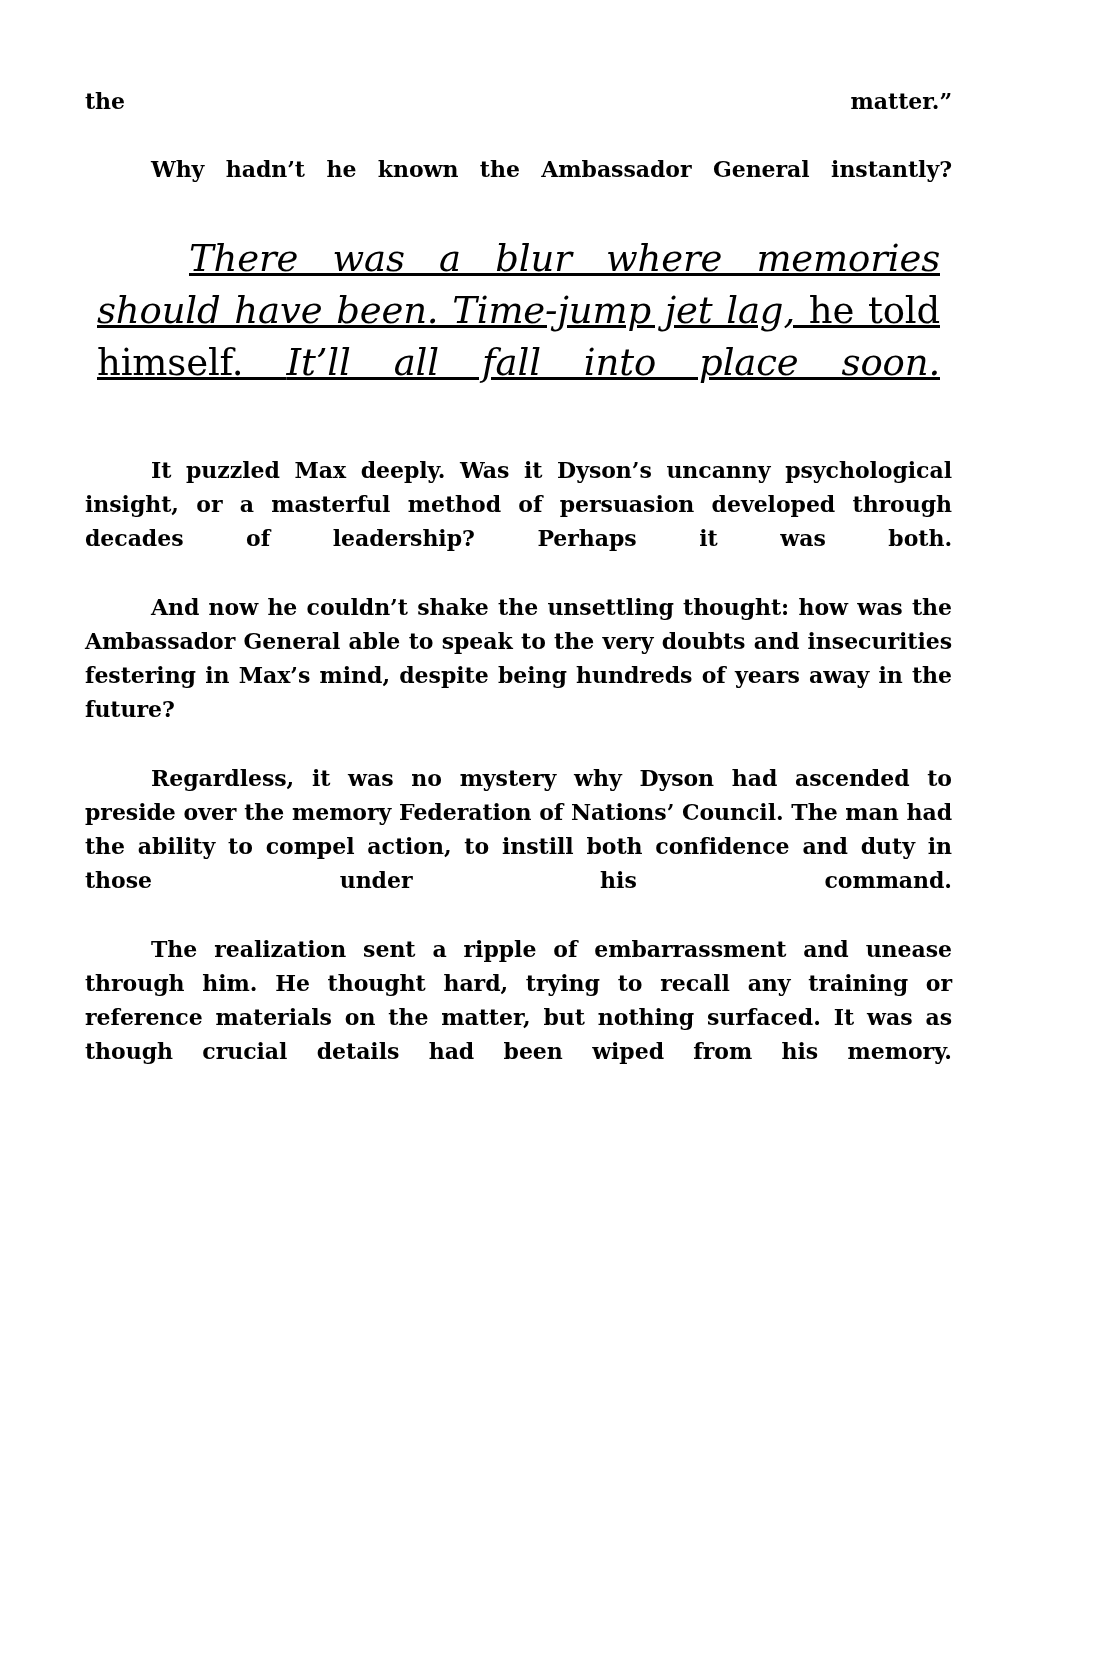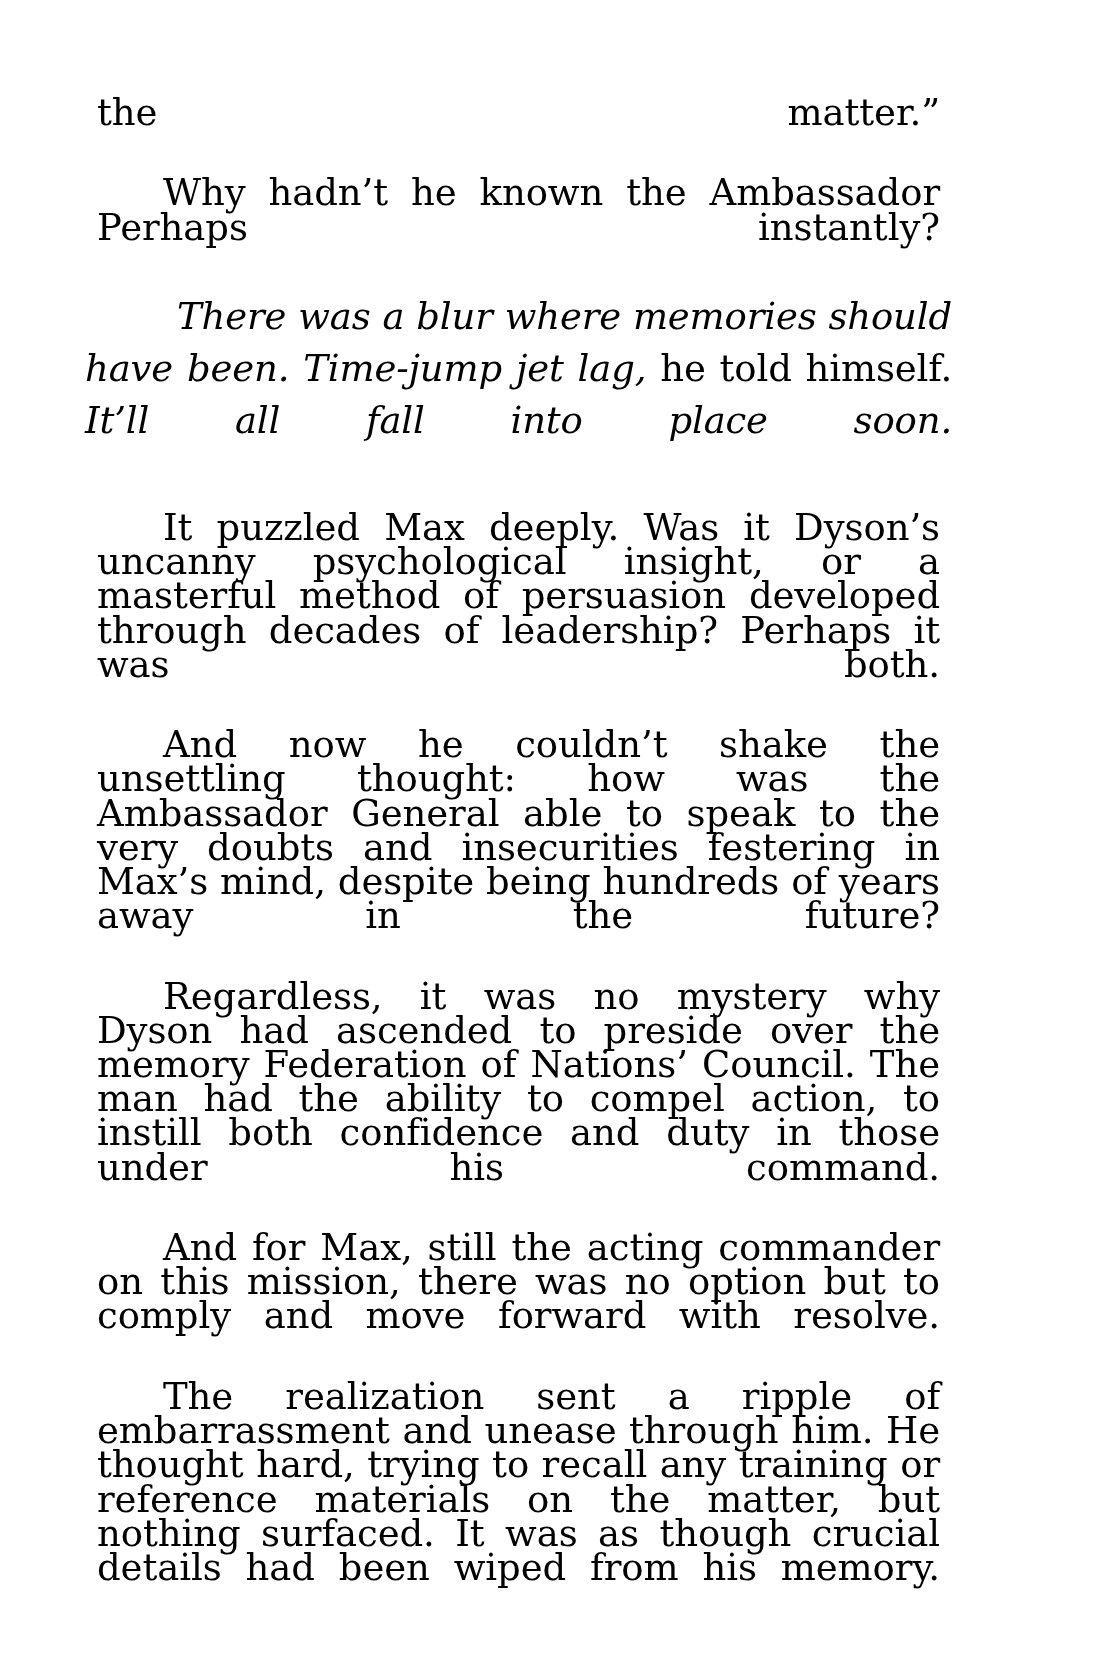--- a/index.html
+++ b/index.html
@@ -23,47 +23,49 @@
     background: #ffffff;
     box-sizing: border-box;
     padding: 84px 160px 0 85px;
   }
 
   .textblock {
     width: 867px;
   }
 
   p.body {
-    margin: 12px;
+    margin: 0;
     padding: 0;
-    font-size: 37px;
+    font-size: 22px;
     line-height: 34.2px;
     text-align: justify;
     text-justify: inter-word;
     text-indent: 66px;
     hyphens: none;
     -webkit-hyphens: none;
     word-spacing: 0.005em;
     letter-spacing: -0.002em;
+    font-weight: bold;
   }
 
   p.body.noindent {
     text-indent: 0;
   }
 
   p.emphasis {
-    margin: 0;
+    margin: 12px;
     padding: 0;
     font-size: 37px;
     line-height: 52px;
     text-align: justify;
     text-justify: inter-word;
     text-indent: 92px;
     font-style: italic;
     letter-spacing: -0.004em;
+    text-decoration: underline;
   }
 
   p.emphasis .roman {
     font-style: normal;
   }
 
   
   p.emphasis::after,
   p.body::after {
     content: "";
@@ -74,32 +76,31 @@
 </head>
 <body>
 
 <div class="page">
   <div class="textblock">
 
     <p class="body noindent">the matter.”</p>
 
 
 
-    <p class="body">Why hadn’t he known the Ambassador Perhaps instantly?</p>
+    <p class="body">Why hadn’t he known the Ambassador General instantly?</p>
 
     <p class="emphasis">
       <span>There was a blur where memories should have been. Time-jump jet lag,</span><span class="roman"> he told himself. </span><span>It’ll all fall into place soon.</span>
     </p>
 
     <p class="body">It puzzled Max deeply. Was it Dyson’s uncanny psychological insight, or a masterful method of persuasion developed through decades of leadership? Perhaps it was both.</p>
 
     <p class="body">And now he couldn’t shake the unsettling thought: how was the Ambassador General able to speak to the very doubts and insecurities festering in Max’s mind, despite being hundreds of years away in the future?</p>
 
     <p class="body">Regardless, it was no mystery why Dyson had ascended to preside over the memory Federation of Nations’ Council. The man had the ability to compel action, to instill both confidence and duty in those under his command.</p>
 
-    <p class="body">And for Max, still the acting commander on this mission, there was no option but to comply and move forward with resolve.</p>
 
 
 
     <p class="body">The realization sent a ripple of embarrassment and unease through him. He thought hard, trying to recall any training or reference materials on the matter, but nothing surfaced. It was as though crucial details had been wiped from his memory.</p>
 
   </div>
 </div>
 
 </body></html>

